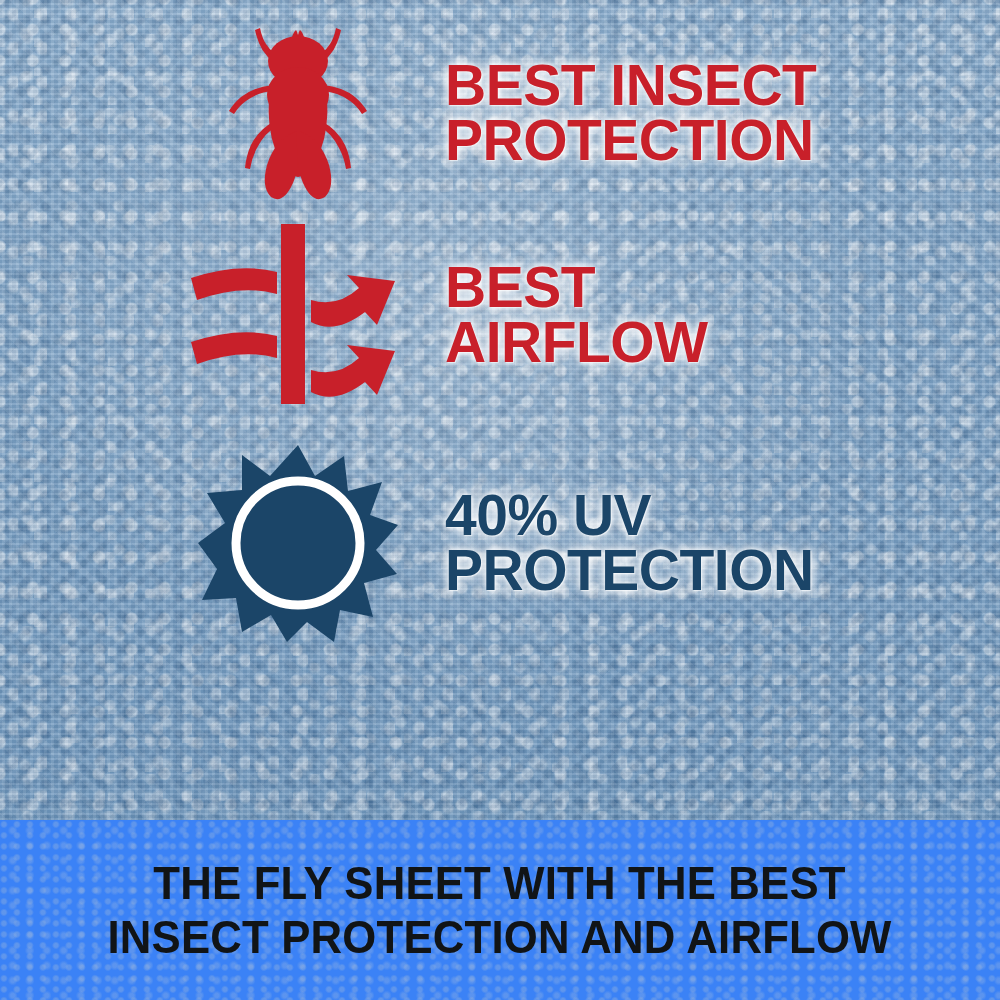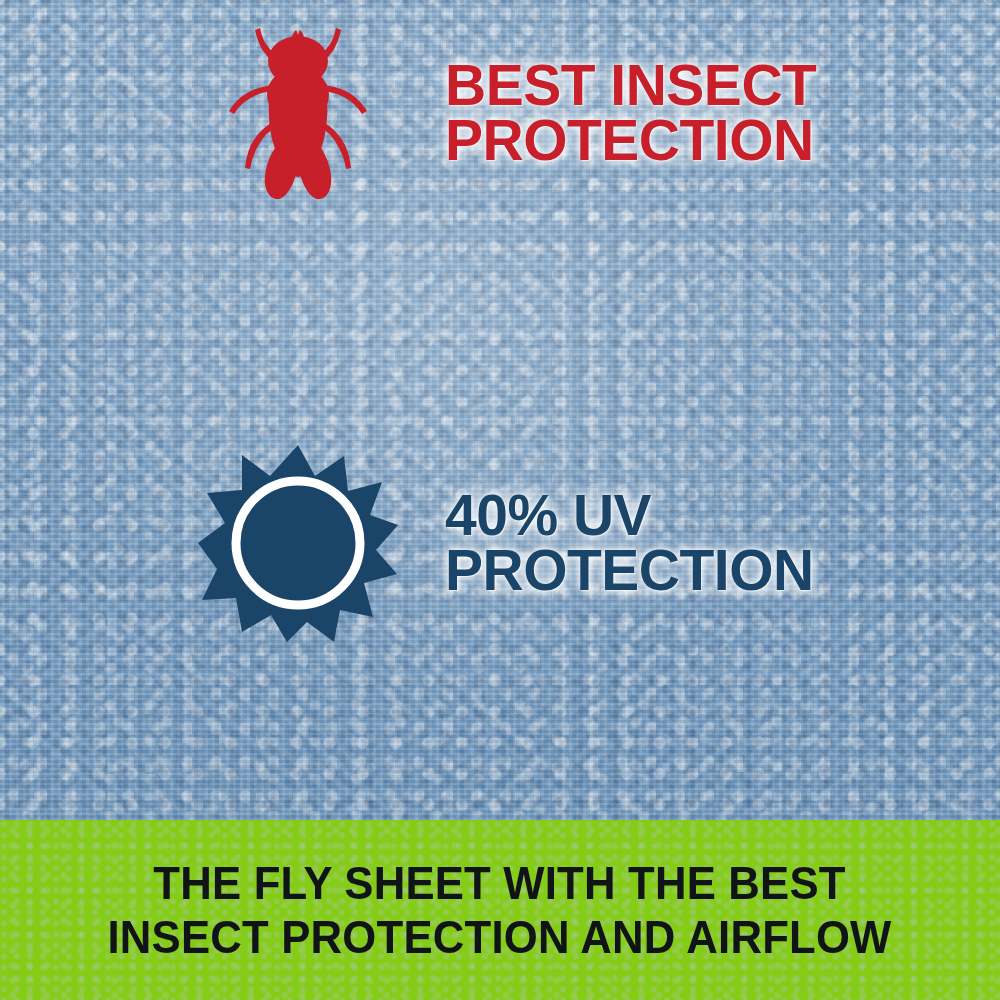--- a/index.html
+++ b/index.html
@@ -96,21 +96,21 @@
   #row-durable .icon-cell{width:325px;height:150px;}
 
   #label-insect {font-size:57px;}
   #label-airflow{font-size:57px;}
   #label-uv     {font-size:57px;}
   #label-durable{font-size:57px;}
 
   
   .caption-bar{
     position:absolute;left:0;top:820px;width:1000px;height:180px;
-    background:#84cc16;
+    background:#3b82f6;
     display:flex;align-items:center;justify-content:center;
   }
   .caption-tex{
     position:absolute;inset:0;
     background-image:
       radial-gradient(circle at 30% 40%, rgba(180,195,212,.30) 0 2px, transparent 4px),
       radial-gradient(circle at 75% 70%, rgba(190,203,218,.25) 0 2px, transparent 5px);
     background-size:13px 11px, 17px 15px;
   }
   .caption-text{
@@ -166,20 +166,40 @@
 
           <path d="M74 108 q-22 8 -30 34 q-6 22 4 32 q12 8 22 -14 q7 -16 6 -52 z"></path>
           <path d="M76 108 q22 8 30 34 q6 22 -4 32 q-12 8 -22 -14 q-7 -16 -6 -52 z"></path>
         </g>
       </svg>
     </div>
     <div class="label red" id="label-insect">BEST INSECT
 PROTECTION</div>
   </div>
 
+  <div class="row" id="row-airflow">
+    <div class="icon-cell">
+      <svg width="230" height="186" viewBox="0 0 230 186">
+        <g fill="#c8202a">
+
+          <rect x="98" y="2" width="24" height="180"></rect>
+
+          <path d="M8 56 q48 -16 86 -6 l0 22 q-36 -10 -80 6 z"></path>
+
+          <path d="M8 120 q48 -16 86 -6 l0 22 q-36 -10 -80 6 z"></path>
+
+          <path d="M128 78 q26 8 48 -12 l-12 -13 l48 6 l-18 44 l-12 -13 q-30 23 -54 10 z"></path>
+
+          <path d="M128 148 q26 8 48 -12 l-12 -13 l48 6 l-18 44 l-12 -13 q-30 23 -54 10 z"></path>
+        </g>
+      </svg>
+    </div>
+    <div class="label red" id="label-airflow">BEST
+AIRFLOW</div>
+  </div>
 
   <div class="row" id="row-uv">
     <div class="icon-cell">
       <svg width="200" height="200" viewBox="0 0 200 200">
 
         <polygon fill="#1b4568" points="
           100,2   117,33  146,13  150,48  184,39  172,72  200,82  178,107
           199,131 166,140 175,174 142,167 136,199 109,179 89,199 73,172
           44,189  38,155  4,157   19,126  0,100   27,80   9,50    44,47
           44,12   72,33"></polygon>

